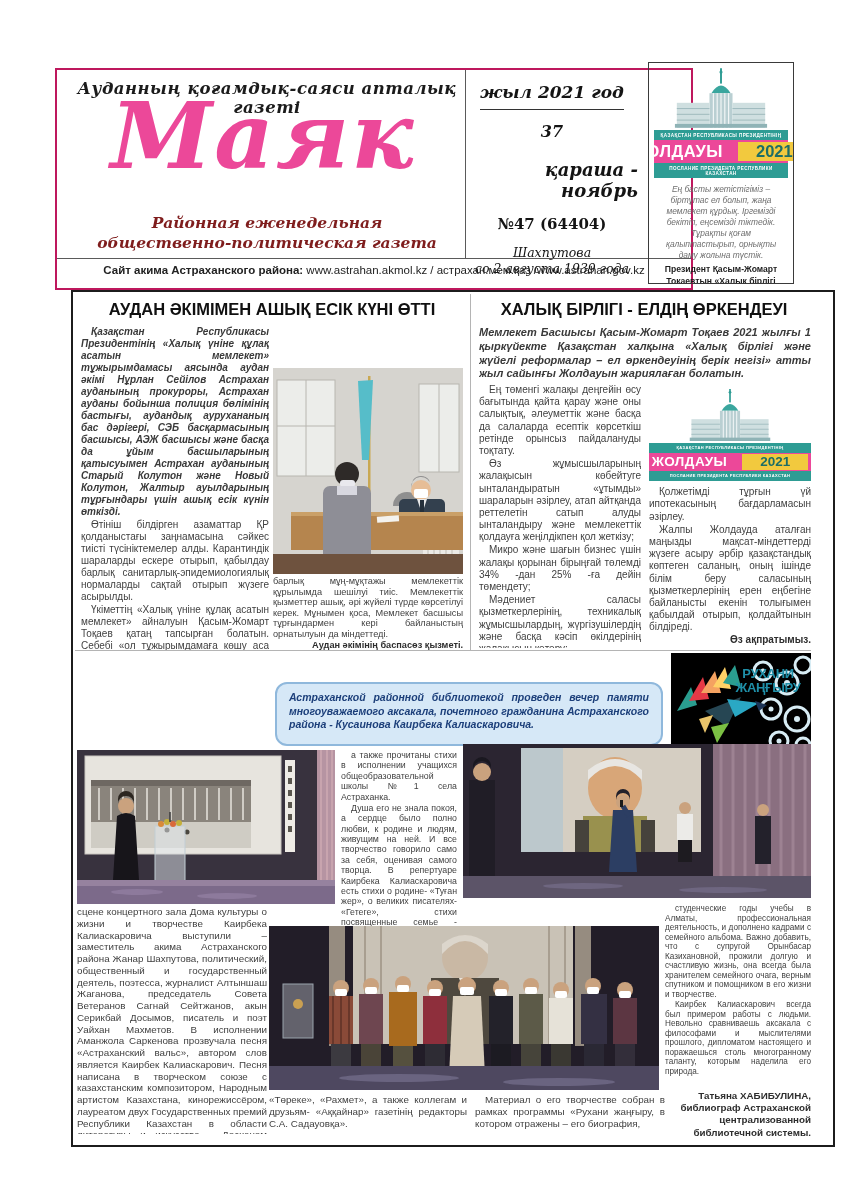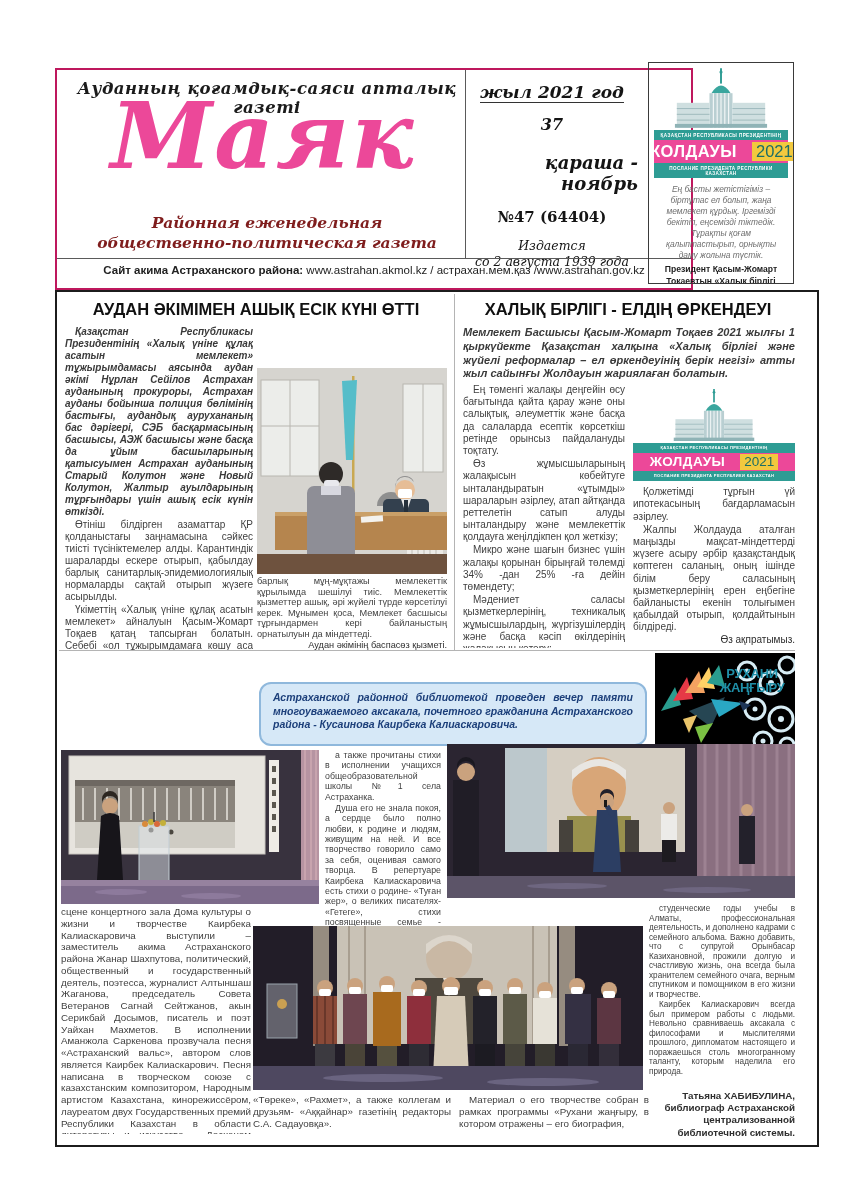--- a/index.html
+++ b/index.html
@@ -26,57 +26,57 @@
   }
   .subtitle {
     position:absolute; left:14px; top:143px; width:392px; text-align:center;
     font-family:"DejaVu Serif", serif; font-style:italic; font-weight:bold;
     font-size:15.5px; line-height:1.3; color:#7f1d1d;
   }
   .hdr-vline { position:absolute; left:408px; top:0; width:1px; height:188px; background:#5a5a5a; }
   .date-col { position:absolute; left:409px; top:0; width:172px; height:188px; text-align:center;
     font-family:"DejaVu Serif", serif; color:#141414; }
   .yearline { margin:12px 14px 0; font-size:17px; font-style:italic; font-weight:bold;
-    border-bottom:1.5px solid #333; }
+    border-bottom:1.5px solid #333; padding-bottom:7px; }
   .dayline  { margin-top:12px; font-size:16px; font-weight:bold; font-style:italic; }
   .monthline{ margin-top:18px; font-size:18px; font-weight:bold; font-style:italic;text-align:right; }
   .issueline{ margin-top:14px; font-size:15px; font-weight:bold; }
   .published{ margin-top:12px; font-size:12.5px; font-style:italic; line-height:1.3; }
   .hdr-hline { position:absolute; left:0; top:188px; width:100%; height:1px; background:#5a5a5a; }
   .site-line { position:absolute; left:0; top:194px; width:100%; text-align:center; font-size:11.5px; color:#222; }
   .site-line .site-label { font-weight:bold; }
 
   
   .zh-building { display:block; margin:5px auto 2px; }
   .zh-strip { background:#2e9c94; color:#fff; font-size:4.6px; font-weight:bold;
     text-align:center; padding:2.5px 2px; letter-spacing:.4px; margin:0 5px; }
   .zh-banner { background:#ec4899; margin:0 5px; display:flex; align-items:center;
     justify-content:center; padding:2px 0; }
   .zh-banner .w { color:#fff; font-weight:bold; font-size:16.5px; letter-spacing:.5px; }
-  .zh-banner .y { color:#1d6e66; font-weight:normal; font-size:16.5px; background:#f2c93e; padding:0 4px; margin-left:15px; }
+  .zh-banner .y { color:#1d6e66; font-weight:bold; font-size:16.5px; background:#f2c93e; padding:0 18px; margin-left:15px; }
   .zh-quote { margin:6px 8px 0; font-size:8.4px; font-style:italic; color:#6e6e6e;
     text-align:center; line-height:1.3; }
   .zh-attr { margin:4px 8px 0; font-size:8.6px; font-weight:bold; color:#1d1d1d;
     text-align:center; line-height:1.3; }
 
   
-  .main-box { left:55px; top:290px; width:764px; height:857px; border:2px solid #1c1c1c; }
+  .main-box { left:71px; top:290px; width:764px; height:857px; border:2px solid #1c1c1c; }
 
   .headline { font-weight:bold; color:#101010; text-align:center; }
   .h1 { left:4px; top:8px; width:390px; font-size:16.5px; }
   .h2 { left:404px; top:8px; width:334px; font-size:16.5px; }
   .h3 { left:200px; top:366px; width:392px; font-size:20px;margin-top:27px; }
 
   .vdiv { left:397px; top:2px; width:1px; height:356px; background:#b4b4b4; }
   .hdiv { left:2px; top:358px; width:736px; height:1px; background:#b4b4b4; }
 
   .txt { color:#3f3f3f; text-align:justify; overflow:hidden; }
   .txt p { text-indent:10px; margin-bottom:1px; }
   .lead-kz { font-weight:bold; font-style:italic; color:#3a3a3a; }
-  .byline { font-weight:normal; color:#2e2e2e; text-align:right; text-indent:0 !important; }
+  .byline { font-weight:bold; color:#2e2e2e; text-align:right; text-indent:0 !important; }
 
   .a1-col { left:8px; top:34px; width:188px; height:324px; font-size:10px; line-height:1.2; }
   .a1-photo { left:200px; top:76px; width:190px; height:206px; }
   .a1-cap { left:200px; top:284px; width:190px; height:76px; font-size:9.2px; line-height:1.15; }
 
   .a2-lead { left:406px; top:34px; width:332px; height:56px; font-size:11px; line-height:1.25;
     font-weight:bold; font-style:italic; color:#3a3a3a; text-align:justify; overflow:hidden; }
   .a2-col1 { left:406px; top:92px; width:162px; height:264px; font-size:10px; line-height:1.22; }
   .a2-col2 { left:576px; top:92px; width:162px; height:264px; font-size:10px; line-height:1.22; }
   .zh-mini .zh-strip { font-size:4px; margin:0; }
@@ -119,21 +119,21 @@
       <span>Районная еженедельная</span><br>
       <span>общественно-политическая газета</span>
     </div>
     <div class="hdr-vline"></div>
     <div class="date-col">
       <div class="yearline">жыл 2021 год</div>
       <div class="dayline">37</div>
       <div class="monthline">қараша - ноябрь</div>
       <div class="issueline">№47 (64404)</div>
       <div class="published">
-        <span>Издается</span><br>
+        <span>Шахпутова</span><br>
         <span>со 2 августа 1939 года</span>
       </div>
     </div>
     <div class="hdr-hline"></div>
     <div class="site-line">
       <span class="site-label">Сайт акима Астраханского района:</span>
       <span class="site-urls">www.astrahan.akmol.kz / астрахан.мем.қаз /www.astrahan.gov.kz</span>
     </div>
   </div>
 

